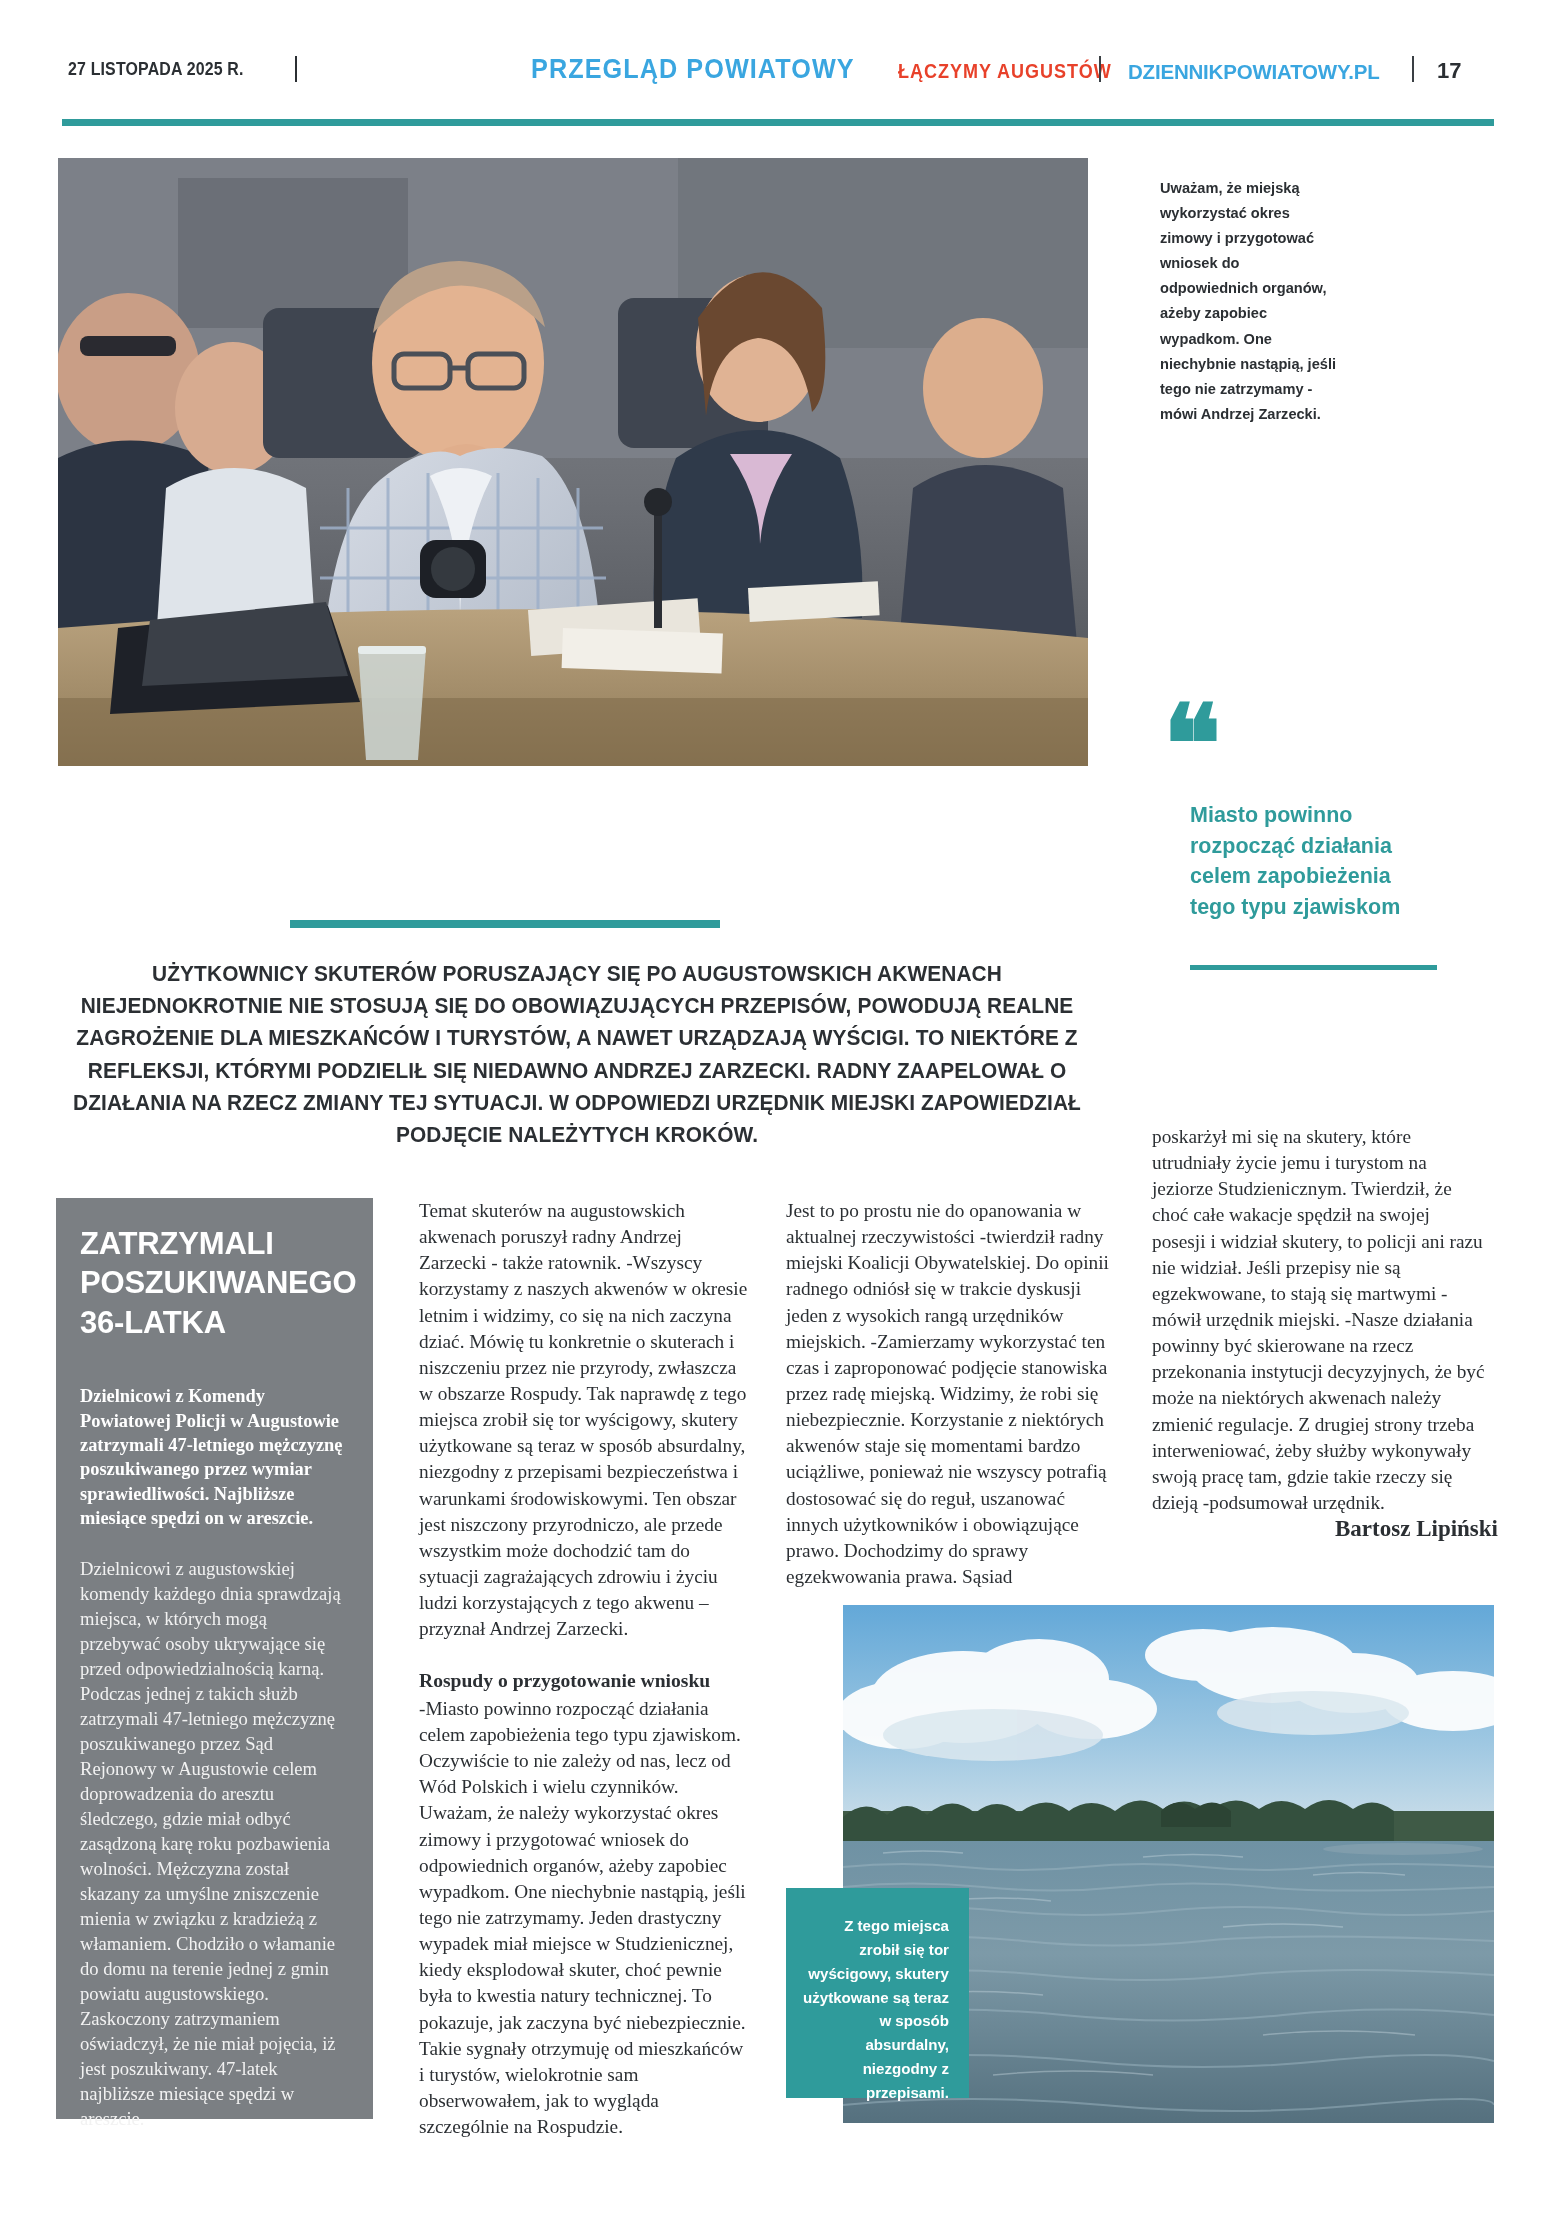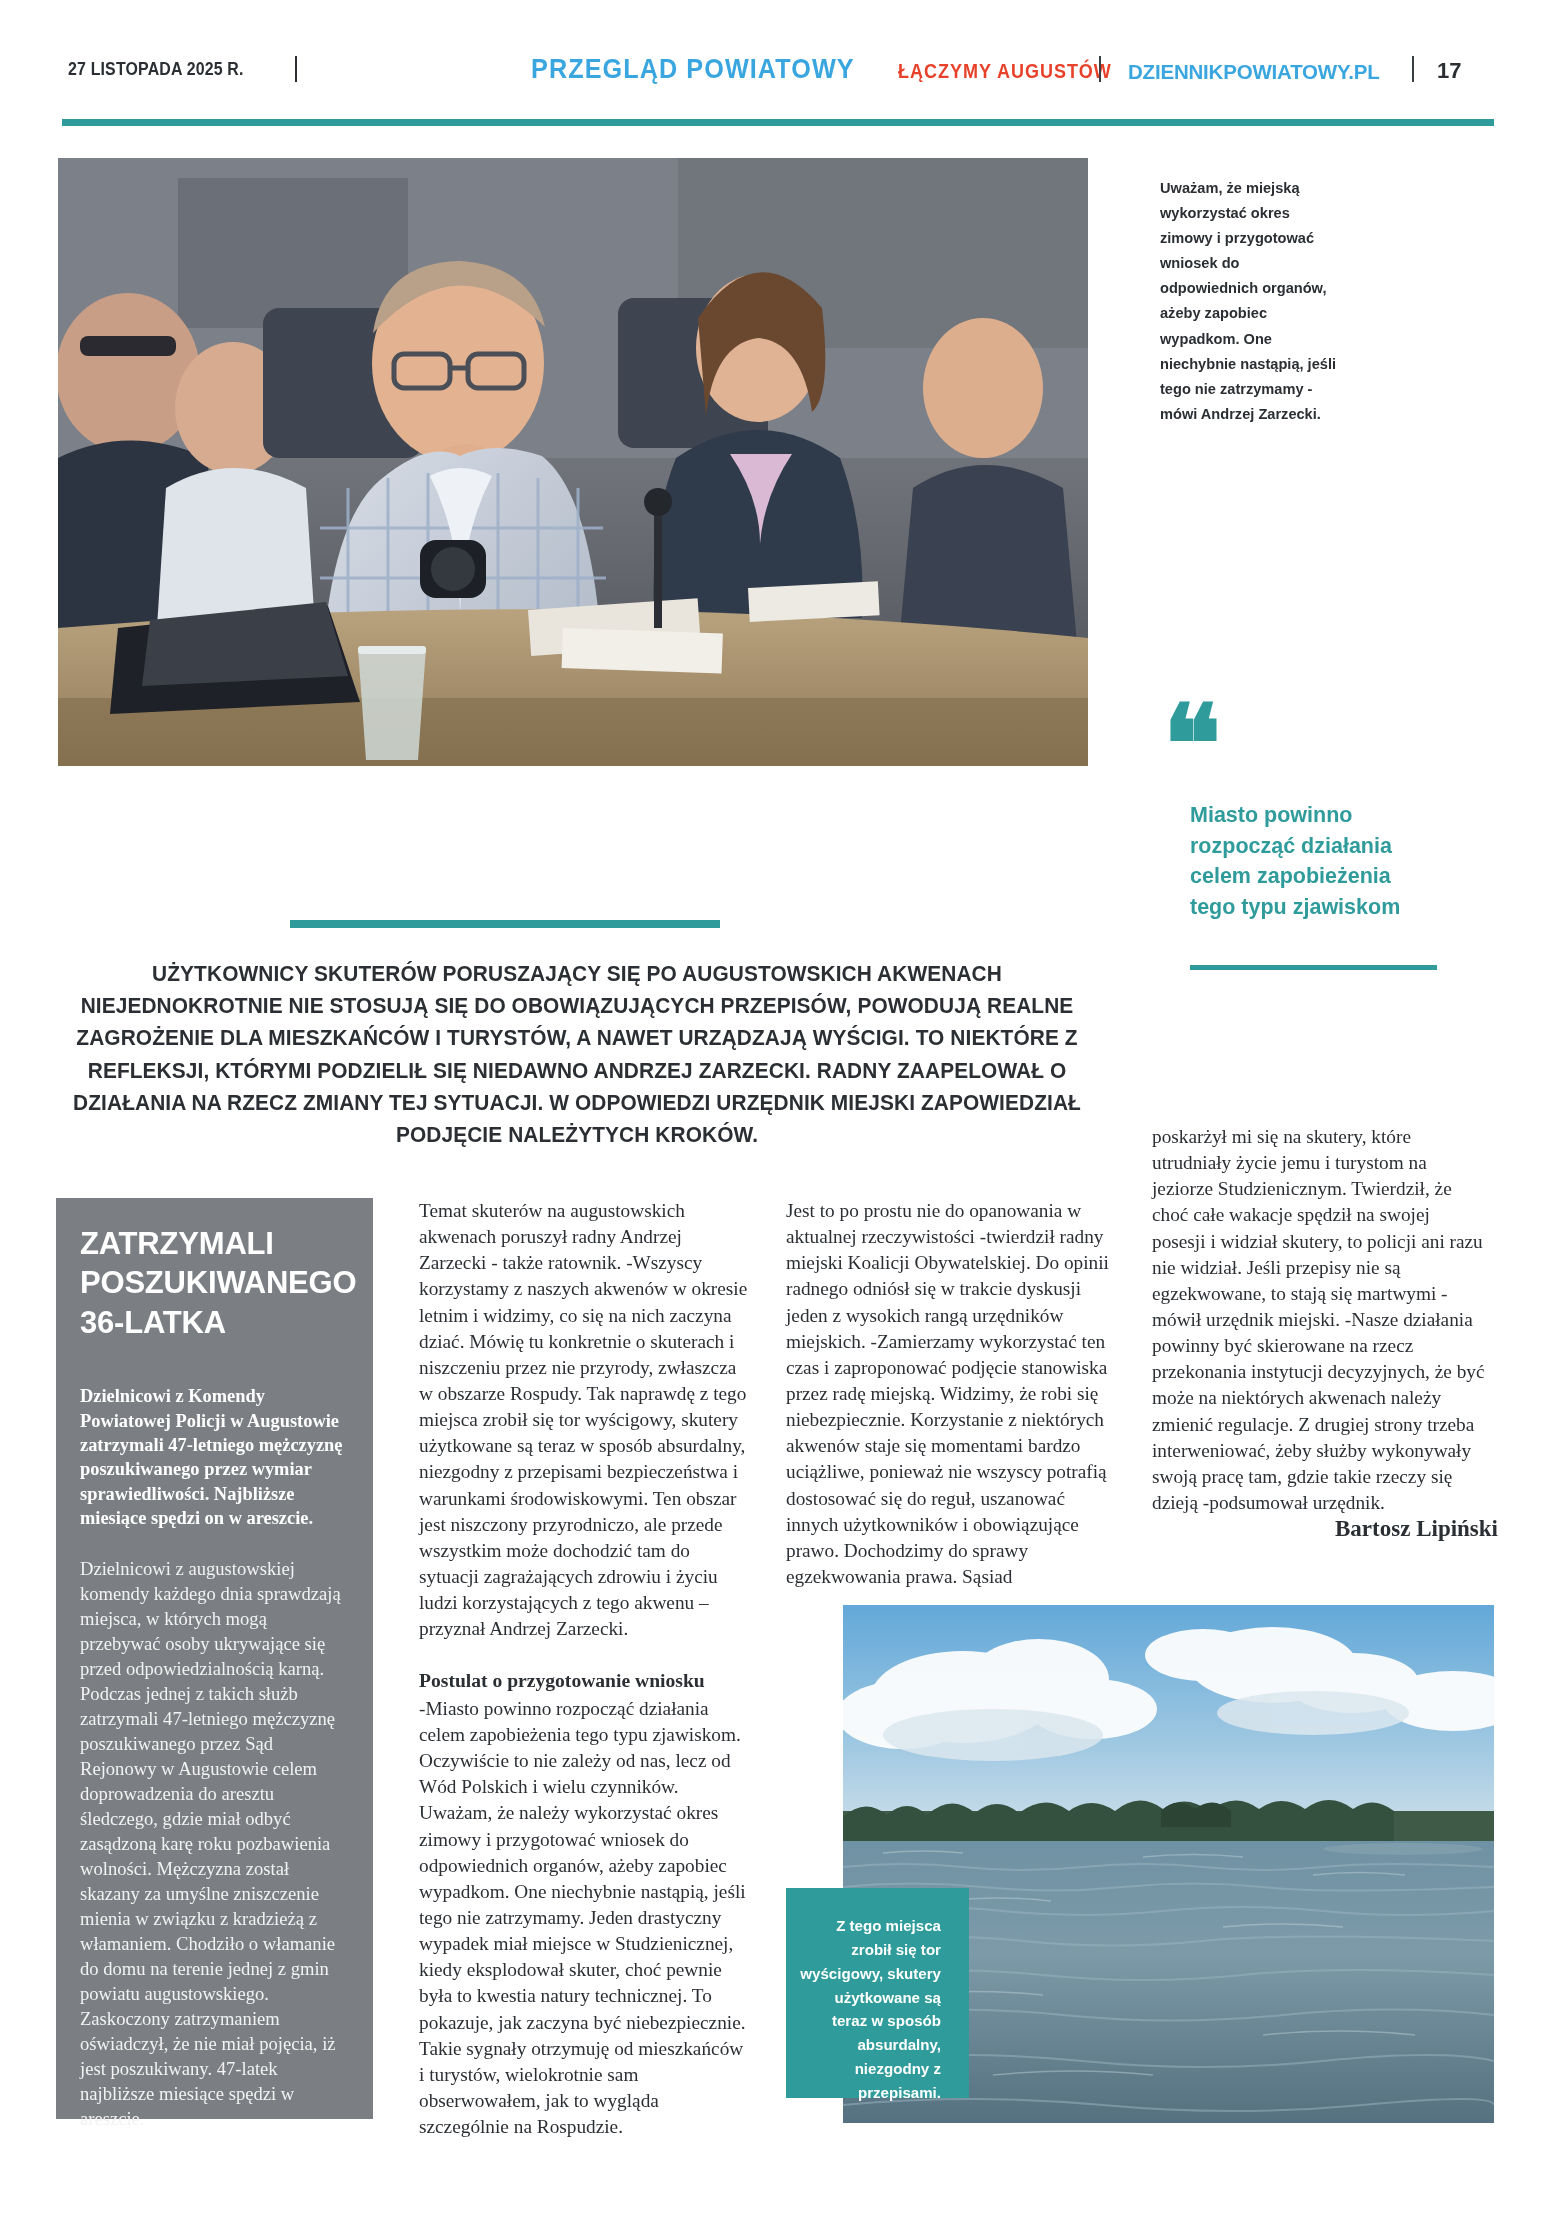--- a/index.html
+++ b/index.html
@@ -146,21 +146,21 @@
   }
 
   
   .photo-lake{
     position:absolute;left:843px;top:1605px;width:651px;height:518px;
     overflow:hidden;background:#9fc4d8;
   }
   .photo-lake svg{display:block;width:100%;height:100%;}
   .lake-caption{
     position:absolute;left:786px;top:1888px;width:183px;height:210px;
-    background:#2f9b9b;box-sizing:border-box;padding:26px 28px 0 14px;
+    background:#2f9b9b;box-sizing:border-box;padding:26px 20px 0 14px;
     font-family:"Liberation Sans", sans-serif;
     font-weight:700;font-size:15.1px;line-height:1.58;color:#ffffff;
     text-align:right;
   }
 </style>
 </head>
 <body>
 
 <div class="page">
 
@@ -281,21 +281,21 @@
 
   <aside class="sidebar">
     <div class="sb-title">ZATRZYMALI POSZUKIWANEGO 36-LATKA</div>
     <div class="sb-intro">Dzielnicowi z Komendy Powiatowej Policji w Augustowie zatrzymali 47-letniego mężczyznę poszukiwanego przez wymiar sprawiedliwości. Najbliższe miesiące spędzi on w areszcie.</div>
     <div class="sb-body">Dzielnicowi z augustowskiej komendy każdego dnia sprawdzają miejsca, w których mogą przebywać osoby ukrywające się przed odpowiedzialnością karną. Podczas jednej z takich służb zatrzymali 47-letniego mężczyznę poszukiwanego przez Sąd Rejonowy w Augustowie celem doprowadzenia do aresztu śledczego, gdzie miał odbyć zasądzoną karę roku pozbawienia wolności. Mężczyzna został skazany za umyślne zniszczenie mienia w związku z kradzieżą z włamaniem. Chodziło o włamanie do domu na terenie jednej z gmin powiatu augustowskiego. Zaskoczony zatrzymaniem oświadczył, że nie miał pojęcia, iż jest poszukiwany. 47-latek najbliższe miesiące spędzi w areszcie.</div>
     <div class="sb-credit">KPP Augustów.</div>
   </aside>
 
   <div class="col col2">
     <p class="body-serif">Temat skuterów na augustowskich akwenach poruszył radny Andrzej Zarzecki - także ratownik. -Wszyscy korzystamy z naszych akwenów w okresie letnim i widzimy, co się na nich zaczyna dziać. Mówię tu konkretnie o skuterach i niszczeniu przez nie przyrody, zwłaszcza w obszarze Rospudy. Tak naprawdę z tego miejsca zrobił się tor wyścigowy, skutery użytkowane są teraz w sposób absurdalny, niezgodny z przepisami bezpieczeństwa i warunkami środowiskowymi. Ten obszar jest niszczony przyrodniczo, ale przede wszystkim może dochodzić tam do sytuacji zagrażających zdrowiu i życiu ludzi korzystających z tego akwenu – przyznał Andrzej Zarzecki.</p>
-    <div class="subhead">Postulat o przygotowanie wniosku</div>
+    <div class="subhead">Rospudy o przygotowanie wniosku</div>
     <p class="body-serif">-Miasto powinno rozpocząć działania celem zapobieżenia tego typu zjawiskom. Oczywiście to nie zależy od nas, lecz od Wód Polskich i wielu czynników. Uważam, że należy wykorzystać okres zimowy i przygotować wniosek do odpowiednich organów, ażeby zapobiec wypadkom. One niechybnie nastąpią, jeśli tego nie zatrzymamy. Jeden drastyczny wypadek miał miejsce w Studzienicznej, kiedy eksplodował skuter, choć pewnie była to kwestia natury technicznej. To pokazuje, jak zaczyna być niebezpiecznie. Takie sygnały otrzymuję od mieszkańców i turystów, wielokrotnie sam obserwowałem, jak to wygląda szczególnie na Rospudzie.</p>
   </div>
 
   <div class="col col3">
     <p class="body-serif">Jest to po prostu nie do opanowania w aktualnej rzeczywistości -twierdził radny miejski Koalicji Obywatelskiej. Do opinii radnego odniósł się w trakcie dyskusji jeden z wysokich rangą urzędników miejskich. -Zamierzamy wykorzystać ten czas i zaproponować podjęcie stanowiska przez radę miejską. Widzimy, że robi się niebezpiecznie. Korzystanie z niektórych akwenów staje się momentami bardzo uciążliwe, ponieważ nie wszyscy potrafią dostosować się do reguł, uszanować innych użytkowników i obowiązujące prawo. Dochodzimy do sprawy egzekwowania prawa. Sąsiad</p>
   </div>
 
   <div class="col col4">
     <p class="body-serif">poskarżył mi się na skutery, które utrudniały życie jemu i turystom na jeziorze Studzienicznym. Twierdził, że choć całe wakacje spędził na swojej posesji i widział skutery, to policji ani razu nie widział. Jeśli przepisy nie są egzekwowane, to stają się martwymi -mówił urzędnik miejski. -Nasze działania powinny być skierowane na rzecz przekonania instytucji decyzyjnych, że być może na niektórych akwenach należy zmienić regulacje. Z drugiej strony trzeba interweniować, żeby służby wykonywały swoją pracę tam, gdzie takie rzeczy się dzieją -podsumował urzędnik.</p>
     <div class="byline">Bartosz Lipiński</div>

